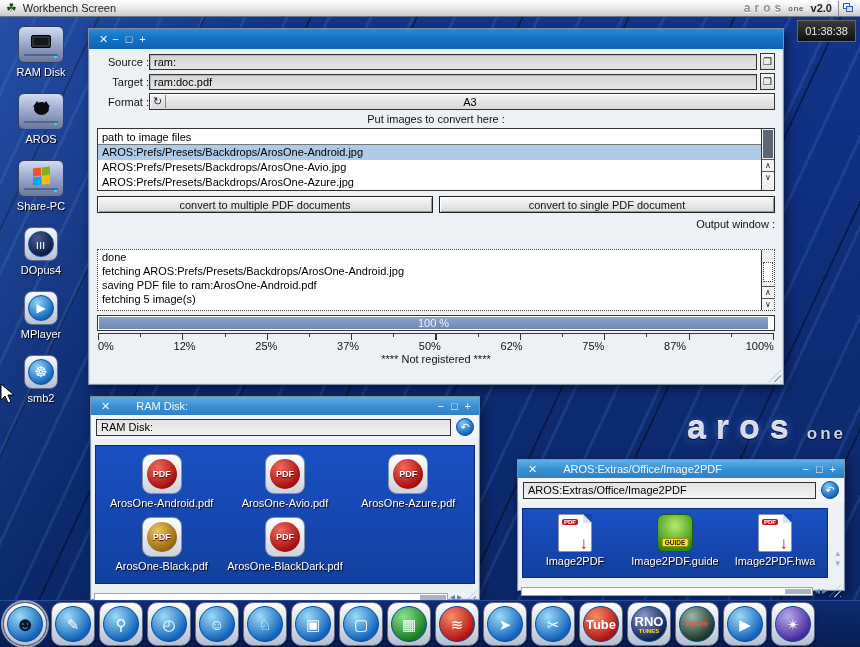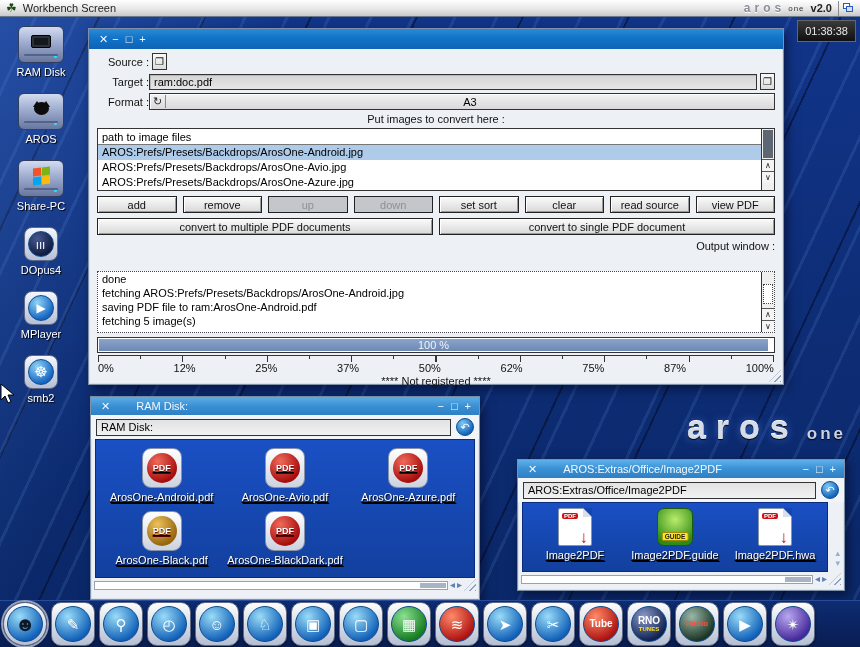--- a/index.html
+++ b/index.html
@@ -128,21 +128,21 @@
     clip-path:polygon(100% 0, 100% 100%, 0 100%); }
 
   
   #ram-window { left:90px; top:396px; width:390px; height:204px; z-index:9; }
   #office-window { left:517px; top:459px; width:328px; height:132px; z-index:8; }
   .toolbar { display:flex; align-items:center; gap:5px; padding:3px 5px; background:#f2f5f8; }
   .pathfield { flex:1; height:17px; border:1px solid #333; background:linear-gradient(180deg,#e2e2e2,#f2f2f2);
     padding:1px 4px; white-space:nowrap; overflow:hidden; }
   .nav-btn { width:18px; height:18px; border-radius:50%; border:1px solid #0c4a94; color:#fff; font-size:11px;
     line-height:16px; text-align:center; background:radial-gradient(circle at 35% 28%, #7ec8f4, #1060b8 75%); }
-  .blue-pane { margin:0 4px; border:1px solid #0a2a80; background:linear-gradient(180deg,#1a50c4,#12409f);text-decoration:underline; }
+  .blue-pane { margin:6px 4px; border:1px solid #0a2a80; background:linear-gradient(180deg,#1a50c4,#12409f); }
   #ram-window .blue-pane { height:139px; }
   #office-window .blue-pane { height:70px; margin-right:16px; }
   .icon-grid { display:grid; grid-template-columns:1fr 1fr 1fr; row-gap:8px; padding:8px 4px 4px 4px; }
   .fs-icon { display:flex; flex-direction:column; align-items:center; gap:3px; }
   .fs-label { color:#fff; text-shadow:1px 1px 1px #000; white-space:nowrap; }
   .pdf-icon { width:40px; height:40px; border-radius:9px; border:1px solid #8892a8;
     background:linear-gradient(180deg,#ffffff,#ccd3df); display:flex; align-items:center; justify-content:center; }
   .pdf-circle { width:30px; height:30px; border-radius:50%; display:flex; align-items:center; justify-content:center;
     color:#fff; font-weight:bold; font-size:9px; text-shadow:0 1px 1px #500;
     background:radial-gradient(circle at 35% 28%, #f06a5a, #a60d0d 72%); }
@@ -178,21 +178,21 @@
   .dock-item.ring { border-radius:50%; box-shadow:0 0 0 2px #98a2b6, 0 1px 3px rgba(0,0,0,.6); }
   .dock-circle { width:36px; height:36px; border-radius:50%; border:1px solid #0a4a90; color:#fff;
     display:flex; flex-direction:column; align-items:center; justify-content:center; font-size:15px; line-height:1;
     background:radial-gradient(circle at 35% 28%, #9adcf8, #1060b8 74%); text-align:center; }
   .dock-circle.red { background:radial-gradient(circle at 35% 28%, #ff8a6a, #ae1210 74%); }
   .dock-circle.green { background:radial-gradient(circle at 35% 28%, #8ae292, #157a20 74%); }
   .dock-circle.purple { background:radial-gradient(circle at 35% 28%, #b8a8f0, #46289a 74%); }
   .dock-circle.navy { background:radial-gradient(circle at 35% 28%, #8a9ac8, #102050 74%); }
   .dock-circle.dark { background:radial-gradient(circle at 35% 28%, #9ab8a8, #1c3424 74%); }
   .dock-circle.mascot .dock-glyph { color:#0d1826; font-size:20px; }
-  .dock-circle.text .dock-glyph { font-size:10px; font-weight:bold; }
+  .dock-circle.text .dock-glyph { font-size:13px; font-weight:bold; }
   .dock-circle.dark.text .dock-glyph { color:#ff5040; font-size:8px; }
   .dock-sub { font-size:6px; color:#ffe020; font-weight:bold; }
   .dock-sub:empty { display:none; }
 
   
   #cursor { position:absolute; left:0px; top:383px; z-index:60; }
 </style>
 </head>
 <body>
 
@@ -264,20 +264,21 @@
       <span class="tb-close">✕</span>
       <span class="tb-btns">
         <span>−</span>
         <span>□</span>
         <span>+</span>
       </span>
     </div>
     <div class="mw-body">
       <div class="frow">
         <span class="flabel">Source :</span>
+        <div class="field">ram:</div>
         <button class="mini-btn">❐</button>
       </div>
       <div class="frow">
         <span class="flabel">Target :</span>
         <div class="field">ram:doc.pdf</div>
         <button class="mini-btn">❐</button>
       </div>
       <div class="frow">
         <span class="flabel">Format :</span>
         <div class="cycle">
@@ -295,31 +296,20 @@
             <div class="file-row">AROS:Prefs/Presets/Backdrops/ArosOne-Avio.jpg</div>
             <div class="file-row">AROS:Prefs/Presets/Backdrops/ArosOne-Azure.jpg</div>
           </div>
         <div class="vscroll">
           <div class="vthumb list"></div>
           <div class="varrow">∧</div>
           <div class="varrow">∨</div>
         </div>
       </div>
 
-      <div class="btn-row">
-
-      <button class="btn">add</button>
-          <button class="btn">remove</button>
-          <button class="btn disabled">up</button>
-          <button class="btn disabled">down</button>
-          <button class="btn">set sort</button>
-          <button class="btn">clear</button>
-          <button class="btn">read source</button>
-          <button class="btn">view PDF</button>
-        </div>
       <div class="btn-row">
 
       <button class="btn">convert to multiple PDF documents</button>
           <button class="btn">convert to single PDF document</button>
         </div>
 
       <div class="out-label">Output window :</div>
       <div class="output">
         <div>
 

